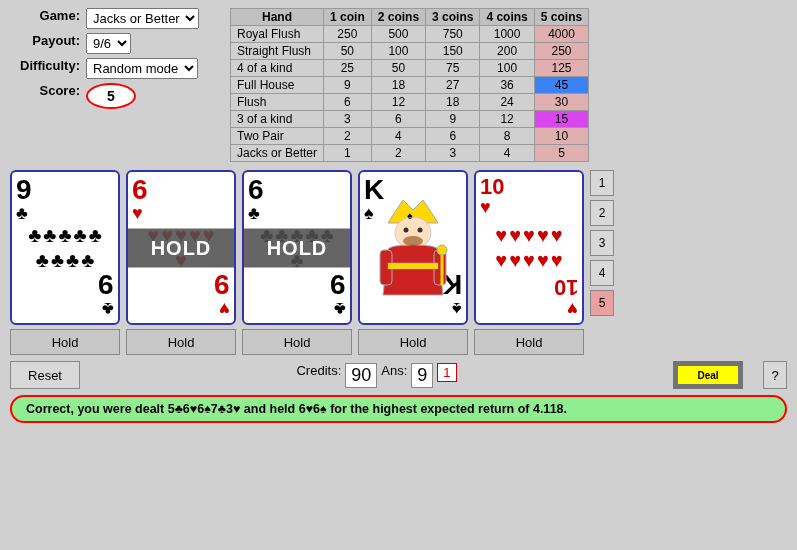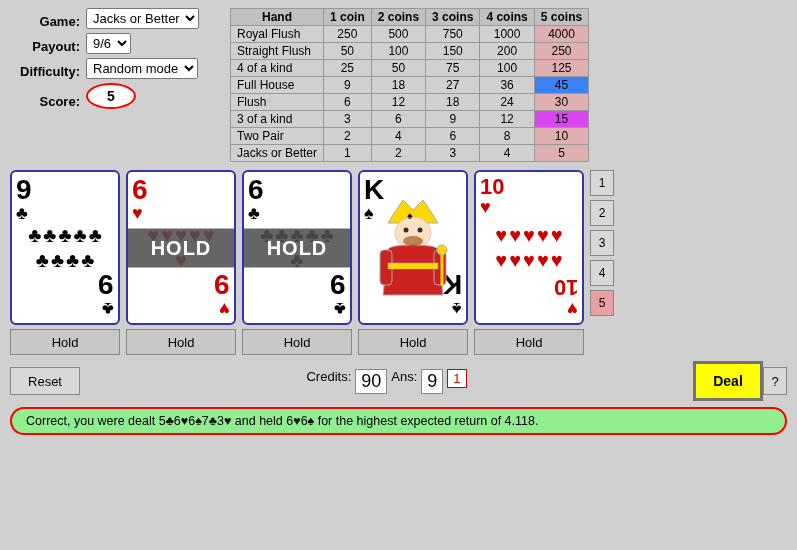--- a/index.html
+++ b/index.html
@@ -23,21 +23,21 @@
       margin-bottom: 8px;
     }
     .controls {
       display: flex;
       flex-direction: column;
       gap: 4px;
       min-width: 200px;
     }
     .control-row {
       display: flex;
-      align-items: flex-end;
+      align-items: flex-start;
       gap: 6px;
     }
     .control-label {
       font-weight: bold;
       width: 70px;
       text-align: right;
     }
     .control-row select {
       font-size: 13px;
       padding: 1px 2px;
@@ -185,44 +185,44 @@
       align-items: center;
       justify-content: center;
     }
     .side-btn.active {
       background: #e8a0a0;
     }
     
     .bottom-bar {
       display: flex;
       align-items: center;
-      gap: 0;
+      gap: 20px;
       margin-bottom: 6px;
     }
     .reset-btn {
       width: 70px;
       height: 28px;
       background: #d8d8d8;
       border: 1px solid #888;
       font-size: 13px;
       cursor: pointer;
     }
     .credits-area {
       display: flex;
       align-items: flex-start;
       gap: 4px;
       flex: 1;
       justify-content: center;
     }
     .deal-btn {
       width: 70px;
-      height: 40px;
+      height: 28px;
       background: #ffff00;
-      border: 3px solid #737373;
-      font-size: 14px;
+      border: 5px solid #737373;
+      font-size: 10px;
       font-weight: bold;
       cursor: pointer;
     }
     .help-btn {
       width: 24px;
       height: 28px;
       background: #d8d8d8;
       border: 1px solid #888;
       font-size: 13px;
       cursor: pointer;
@@ -241,20 +241,21 @@
       color: #cc0000;
     }
     
     .message-bar {
       border: 2px solid red;
       border-radius: 20px;
       background: #90ee90;
       padding: 5px 14px;
       font-size: 12.5px;
       color: #000;
+      font-weight: bold;
     }
   </style>
 </head>
 <body>
 
 <div class="main-container">
 
   <div class="top-section">
 
     <div class="controls">

